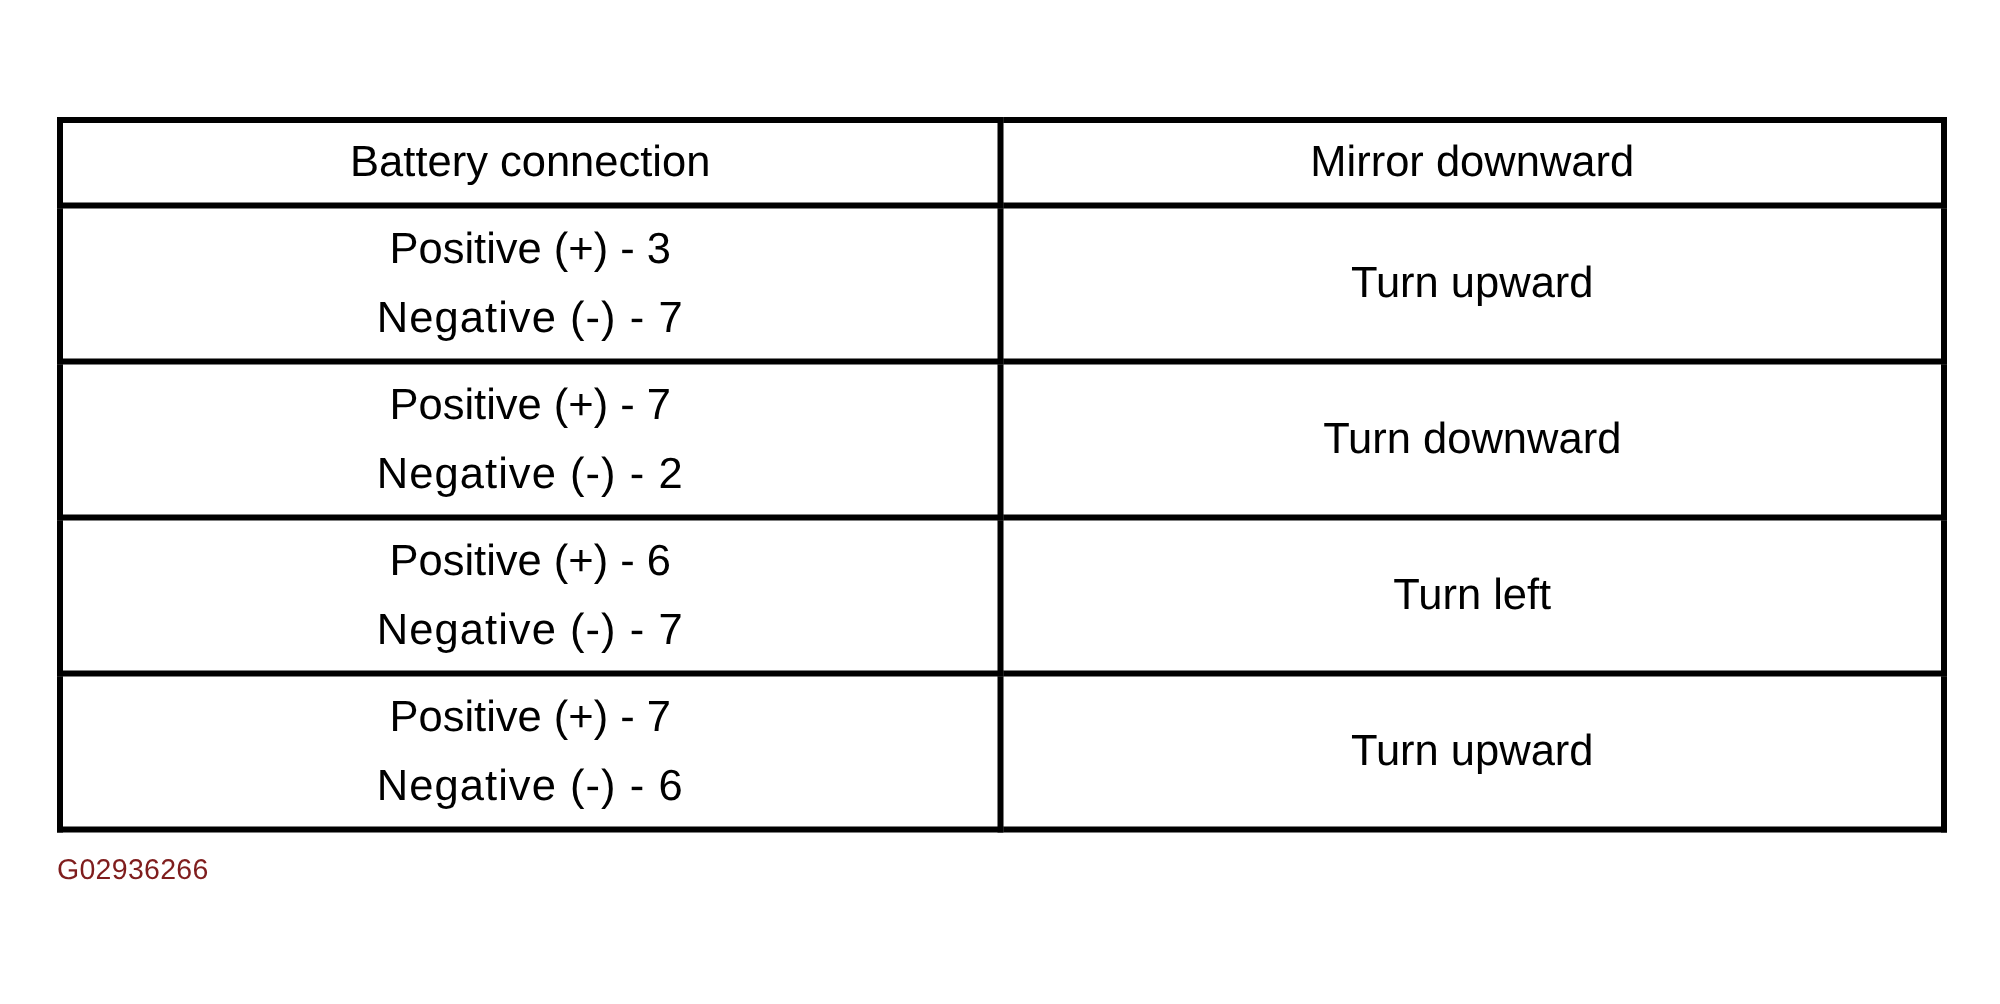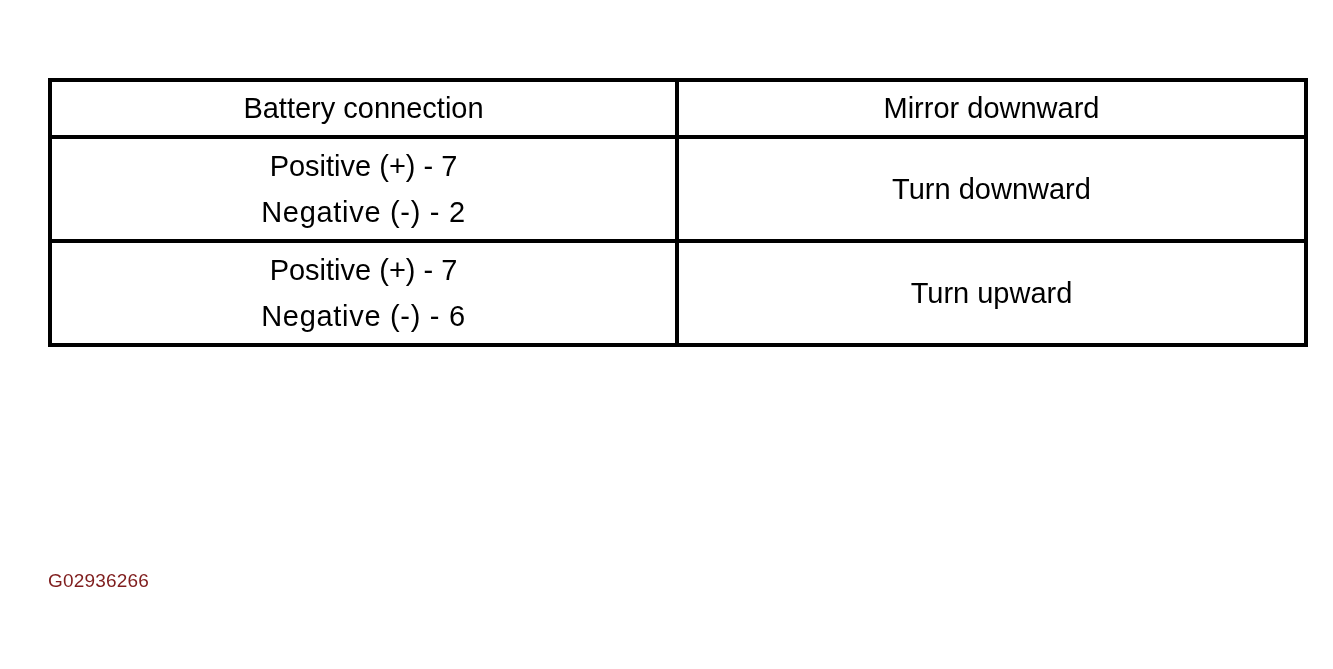--- a/index.html
+++ b/index.html
@@ -12,21 +12,21 @@
     height: 669px;
     position: relative;
     overflow: hidden;
     font-family: "Liberation Sans", sans-serif;
     color: #000000;
     -webkit-font-smoothing: antialiased;
   }
 
   .page {
     position: absolute;
-    left: 10px;
+    left: 0;
     top: 0;
     width: 1210px;
     height: 669px;
   }
 
   
   .spec-table {
     position: absolute;
     left: 38px;
     top: 78px;
@@ -100,33 +100,55 @@
       <col class="col-right">
     </colgroup>
     <thead>
       <tr>
         <th>Battery connection</th>
         <th>Mirror downward</th>
       </tr>
     </thead>
     <tbody>
 
+      <tr>
+        <td>
+          <span class="cell-lines">
+            <span class="line line-positive">Positive (+) - 3</span>
+            <span class="line line-negative">Negative (-) - 7</span>
+          </span>
+        </td>
+        <td>
+          <span class="cell-single">Turn upward</span>
+        </td>
+      </tr>
 
       <tr>
         <td>
           <span class="cell-lines">
             <span class="line line-positive">Positive (+) - 7</span>
             <span class="line line-negative">Negative (-) - 2</span>
           </span>
         </td>
         <td>
           <span class="cell-single">Turn downward</span>
         </td>
       </tr>
 
+      <tr>
+        <td>
+          <span class="cell-lines">
+            <span class="line line-positive">Positive (+) - 6</span>
+            <span class="line line-negative">Negative (-) - 7</span>
+          </span>
+        </td>
+        <td>
+          <span class="cell-single">Turn left</span>
+        </td>
+      </tr>
 
       <tr>
         <td>
           <span class="cell-lines">
             <span class="line line-positive">Positive (+) - 7</span>
             <span class="line line-negative">Negative (-) - 6</span>
           </span>
         </td>
         <td>
           <span class="cell-single">Turn upward</span>

